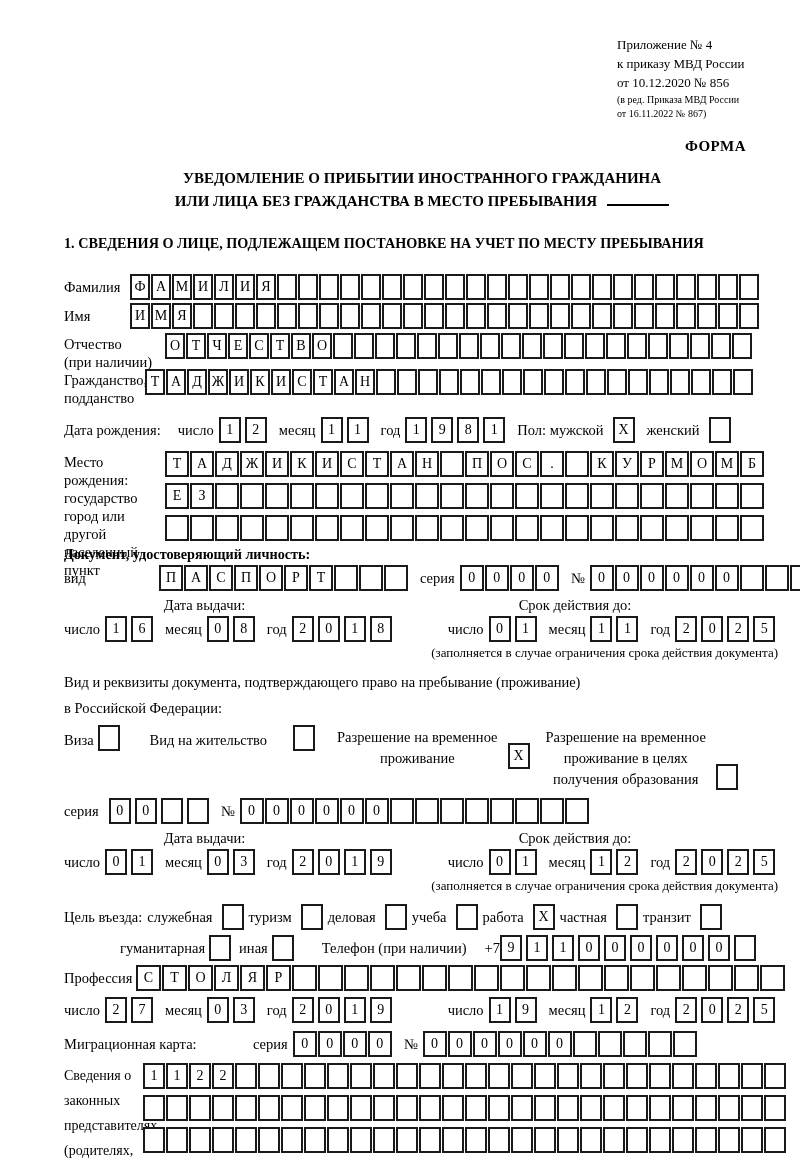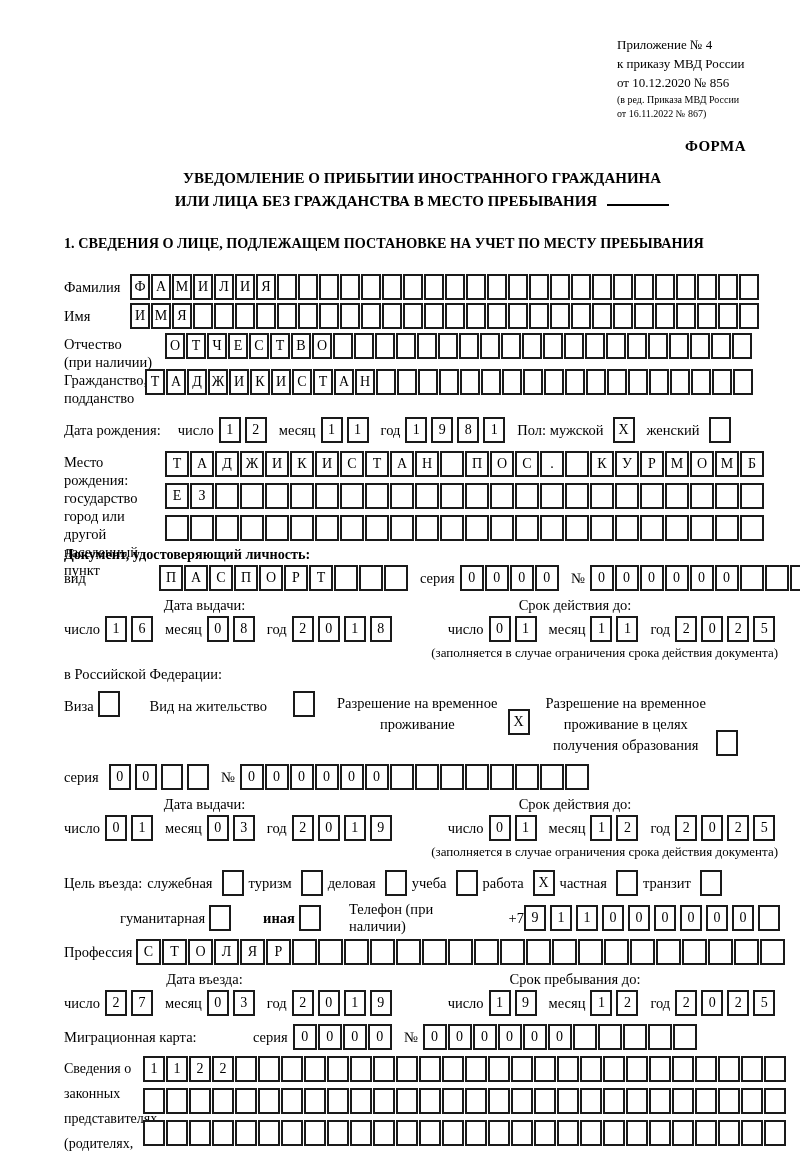--- a/index.html
+++ b/index.html
@@ -434,20 +434,21 @@
             <span class="cell">2</span>
             <span class="cell">0</span>
             <span class="cell">2</span>
             <span class="cell">5</span>
           </span>
       </span>
     </div>
     <div class="note">(заполняется в случае ограничения срока действия документа)</div>
   </div>
 
+  <div class="intro">Вид и реквизиты документа, подтверждающего право на пребывание (проживание)</div>
   <div class="intro2">в Российской Федерации:</div>
 
   <div class="permits">
     <div class="permit">
       <div class="plabel">Виза</div>
       <span class="cells chk">
           <span class="cell"></span>
         </span>
     </div>
     <div class="permit" style="margin-left:30px;">
@@ -582,21 +583,21 @@
     <span class="cells chk">
         <span class="cell"></span>
       </span>
   </div>
 
   <div class="phone-row">
     <span class="p-lbl">гуманитарная</span>
     <span class="cells chk">
         <span class="cell"></span>
       </span>
-    <span class="p-lbl" style="margin-left:32px;font-weight:bold;">иная</span>
+    <span class="p-lbl" style="margin-left:8px;">иная</span>
     <span class="cells chk">
         <span class="cell"></span>
       </span>
     <span class="p-lbl" style="margin-left:28px;">Телефон (при наличии)</span>
     <span class="p-lbl" style="margin-left:18px;">+7</span>
     <span class="cells dc">
         <span class="cell">9</span>
         <span class="cell">1</span>
         <span class="cell">1</span>
         <span class="cell">0</span>
@@ -634,24 +635,20 @@
         <span class="cell"></span>
         <span class="cell"></span>
         <span class="cell"></span>
         <span class="cell"></span>
         <span class="cell"></span>
         <span class="cell"></span>
       </div>
   </div>
 
   <div class="dsec">
-    <div class="dheads">
-      <span class="dh-left">Дата въезда:</span>
-      <span class="dh-right">Срок пребывания до:</span>
-    </div>
     <div class="drow">
       <span class="dg">
         <span class="dlbl first">число</span>
         <span class="cells dc">
             <span class="cell">2</span>
             <span class="cell">7</span>
           </span>
         <span class="dlbl">месяц</span>
         <span class="cells dc">
             <span class="cell">0</span>

